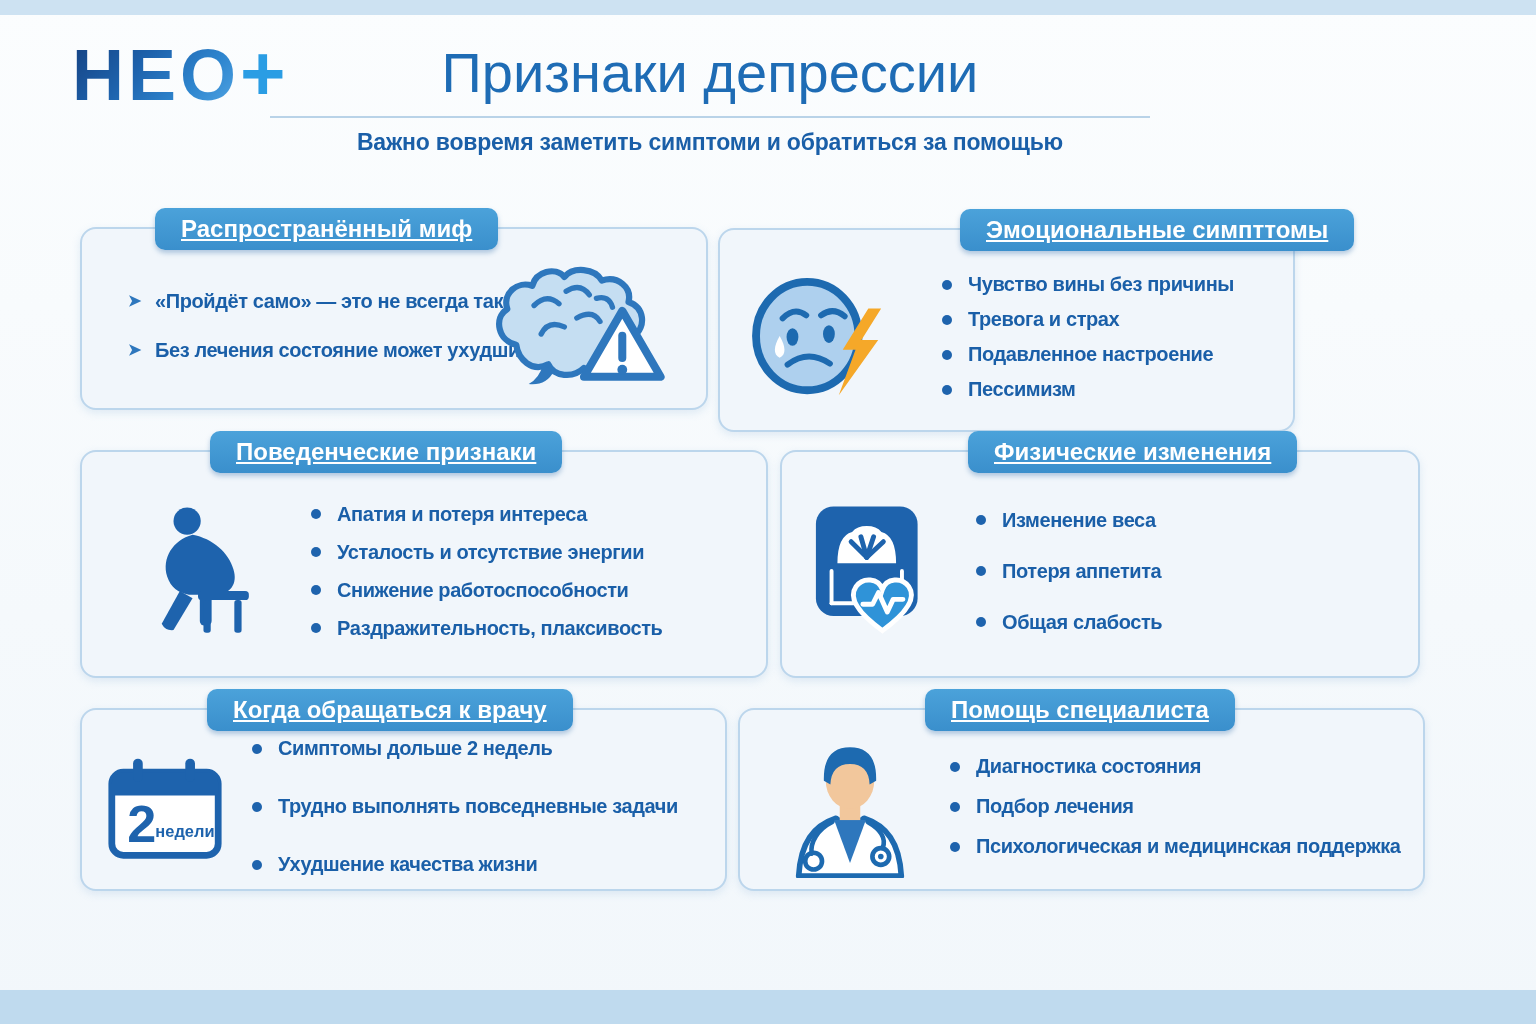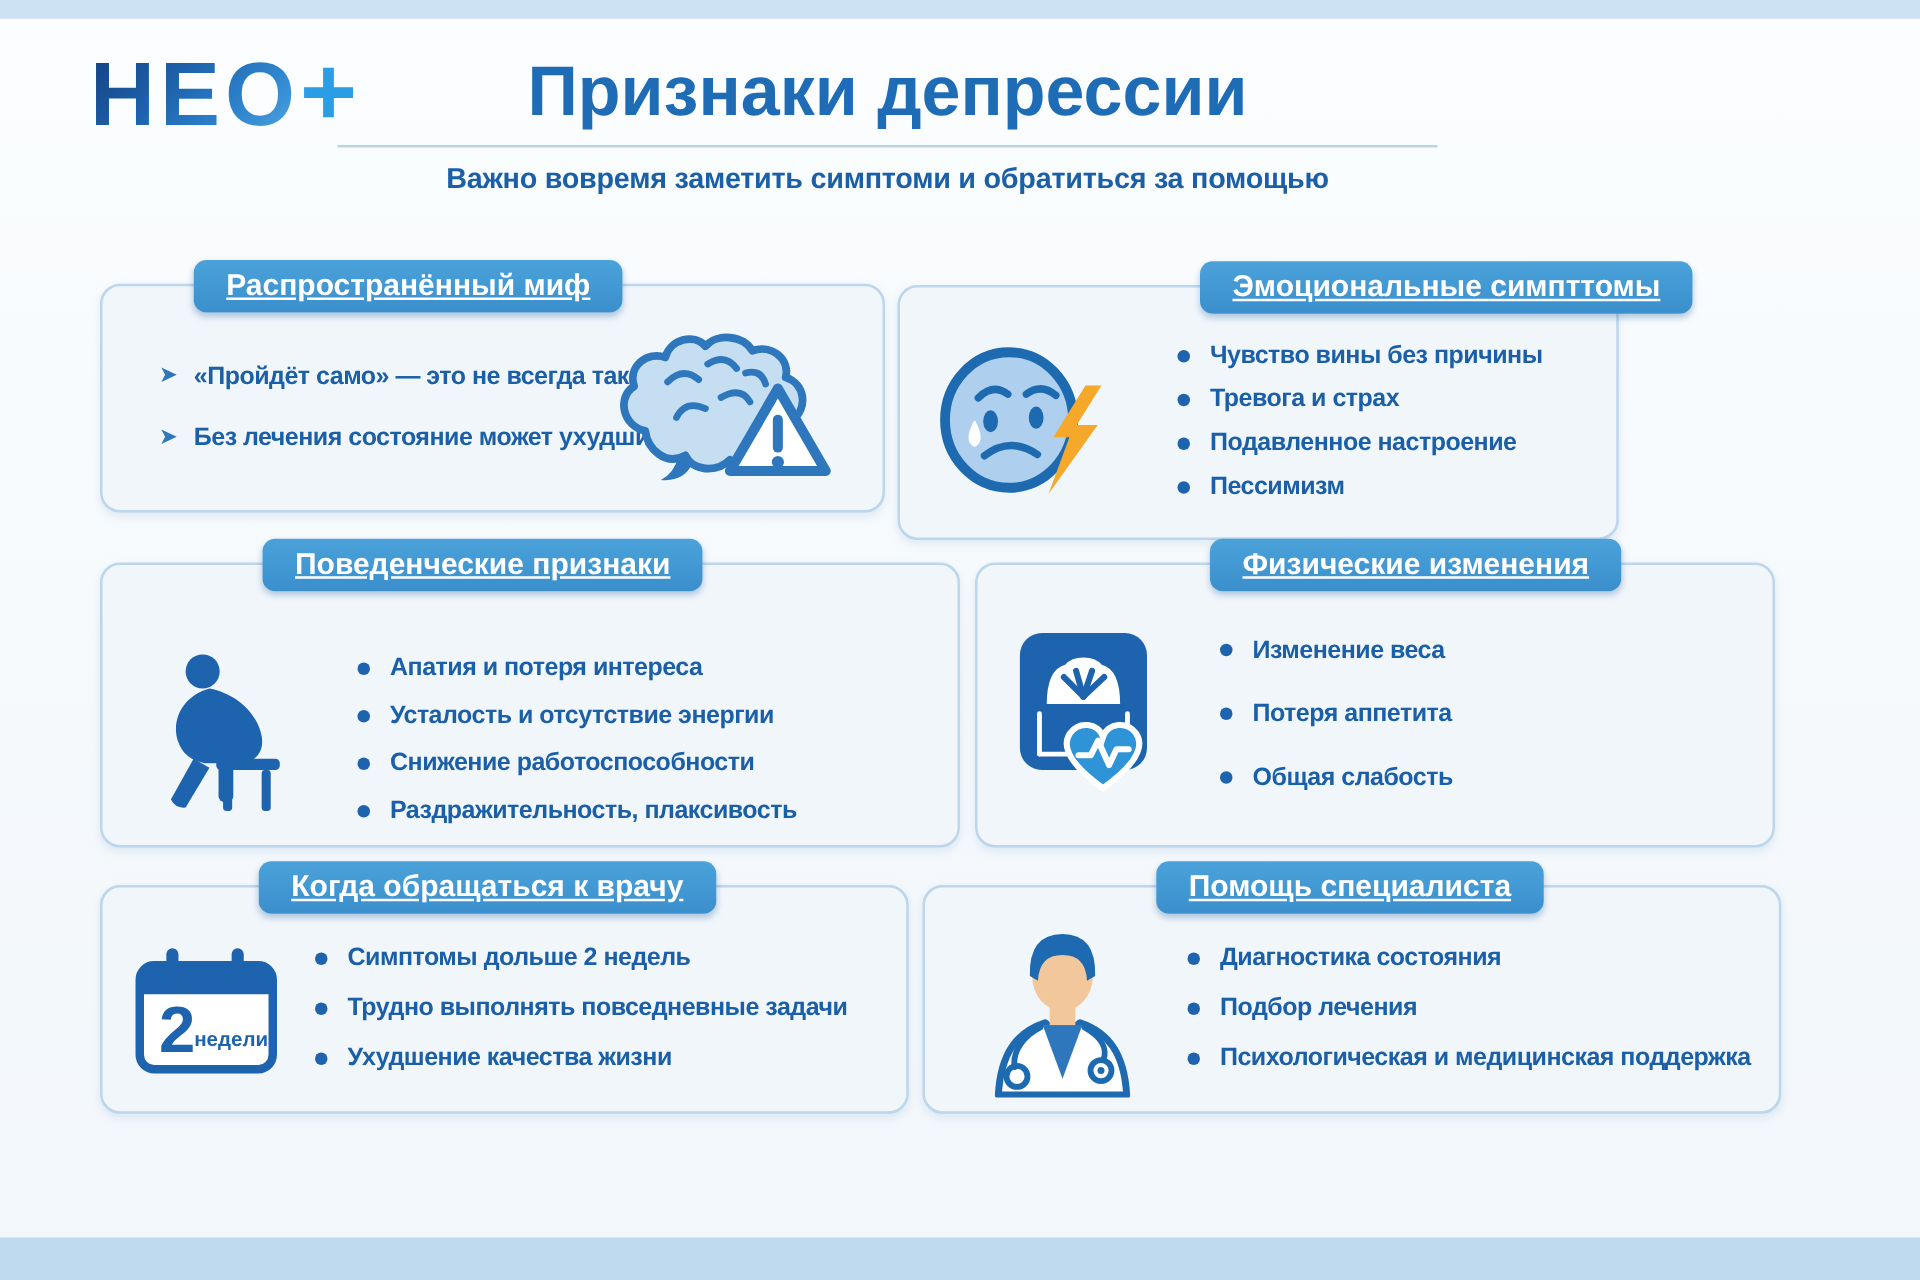--- a/index.html
+++ b/index.html
@@ -24,21 +24,21 @@
   .band-bottom{position:absolute;left:0;top:990px;width:1536px;height:34px;background:var(--band-bottom);}
 
   .logo{position:absolute;left:72px;top:34px;font-size:72px;font-weight:bold;letter-spacing:4px;line-height:1;}
   .logo .neo{
     background:linear-gradient(135deg,#143f7e 0%,#1e63ad 40%,#2e86cf 70%,#58aae6 100%);
     -webkit-background-clip:text;background-clip:text;color:transparent;margin-top:20px;
   }
   .logo .plus{color:#2a9de4;font-size:78px;}
 
   .header-block{position:absolute;left:270px;top:42px;width:880px;text-align:center;}
-  .page-title{font-size:56px;font-weight:bold;color:var(--title-blue);margin:0;line-height:1.1;}
+  .page-title{font-size:56px;font-weight:normal;color:var(--title-blue);margin:0;line-height:1.1;}
   .divider{height:0;border-bottom:2px solid #b9d3e8;margin-top:12px;}
   .subtitle{font-size:23px;font-weight:bold;color:var(--text-blue);margin-top:11px;letter-spacing:-0.2px;}
 
   .card{
     position:absolute;background:var(--card-bg);
     border:2px solid var(--card-border);border-radius:16px;
     box-shadow:0 3px 8px rgba(110,160,205,.18);
   }
   .pill{
     position:absolute;top:-21px;height:42px;line-height:42px;
@@ -54,29 +54,29 @@
   .bullets li{display:flex;align-items:center;color:var(--text-blue);font-weight:bold;font-size:20px;letter-spacing:-0.4px;white-space:nowrap;}
   .dot-marker{flex:none;width:10px;height:10px;border-radius:50%;background:var(--accent-blue);margin-right:16px;}
   .arrow-marker{flex:none;color:#2e77bd;font-size:16px;margin-right:14px;line-height:1;}
 
   
   #card-myth .card-body{padding-left:46px;justify-content:space-between;}
   #card-myth .bullets{gap:26px;}
   #card-emotional .card-body{}
   #card-emotional .icon-box{margin-right:44px;}
   #card-emotional .bullets{gap:12px;}
-  #card-behavioral .card-body{padding-left:42px;align-items:flex-end;}
+  #card-behavioral .card-body{padding-left:67px;}
   #card-behavioral .icon-box{margin-right:44px;}
   #card-behavioral .bullets{gap:15px;}
   #card-physical .card-body{padding-left:30px;}
   #card-physical .icon-box{margin-right:32px;}
   #card-physical .bullets{gap:28px;}
   #card-doctor-when .card-body{padding-left:24px;}
   #card-doctor-when .icon-box{margin-right:28px;}
-  #card-doctor-when .bullets{gap:17px;}
+  #card-doctor-when .bullets{gap:35px;}
   #card-specialist .card-body{padding-left:40px;}
   #card-specialist .icon-box{margin-right:30px;}
   #card-specialist .bullets{gap:17px;}
 
   #card-myth{left:80px;top:227px;width:628px;height:183px;}
   #card-myth .pill{left:73px;}
   #card-emotional{left:718px;top:228px;width:577px;height:204px;}
   #card-emotional .pill{left:240px;}
   #card-behavioral{left:80px;top:450px;width:688px;height:228px;}
   #card-behavioral .pill{left:128px;}

